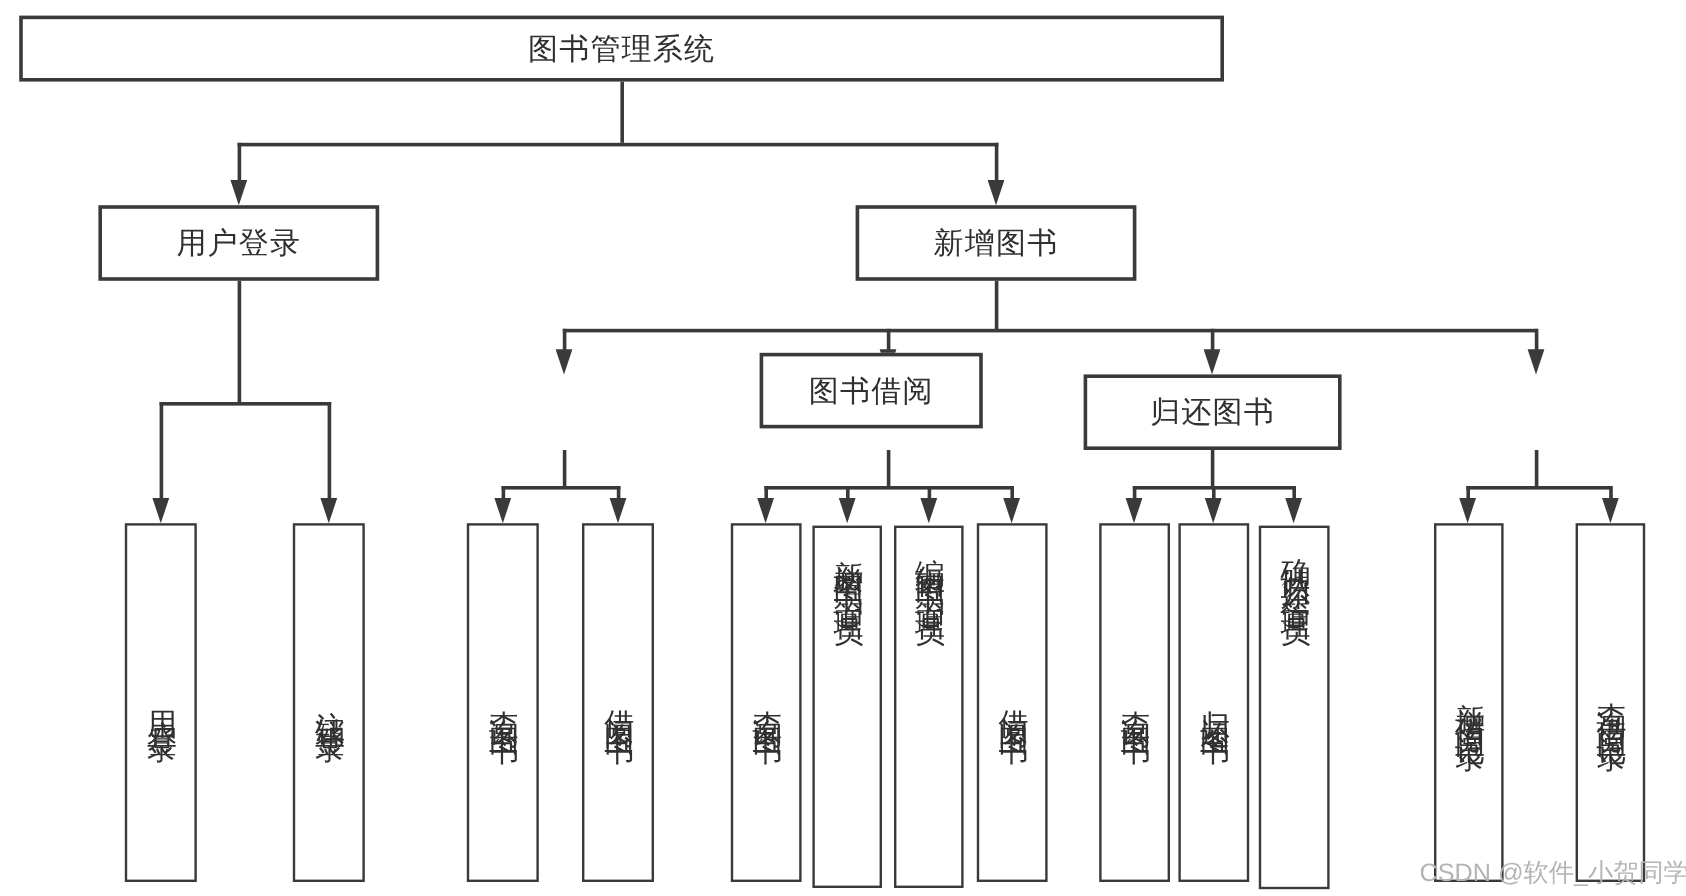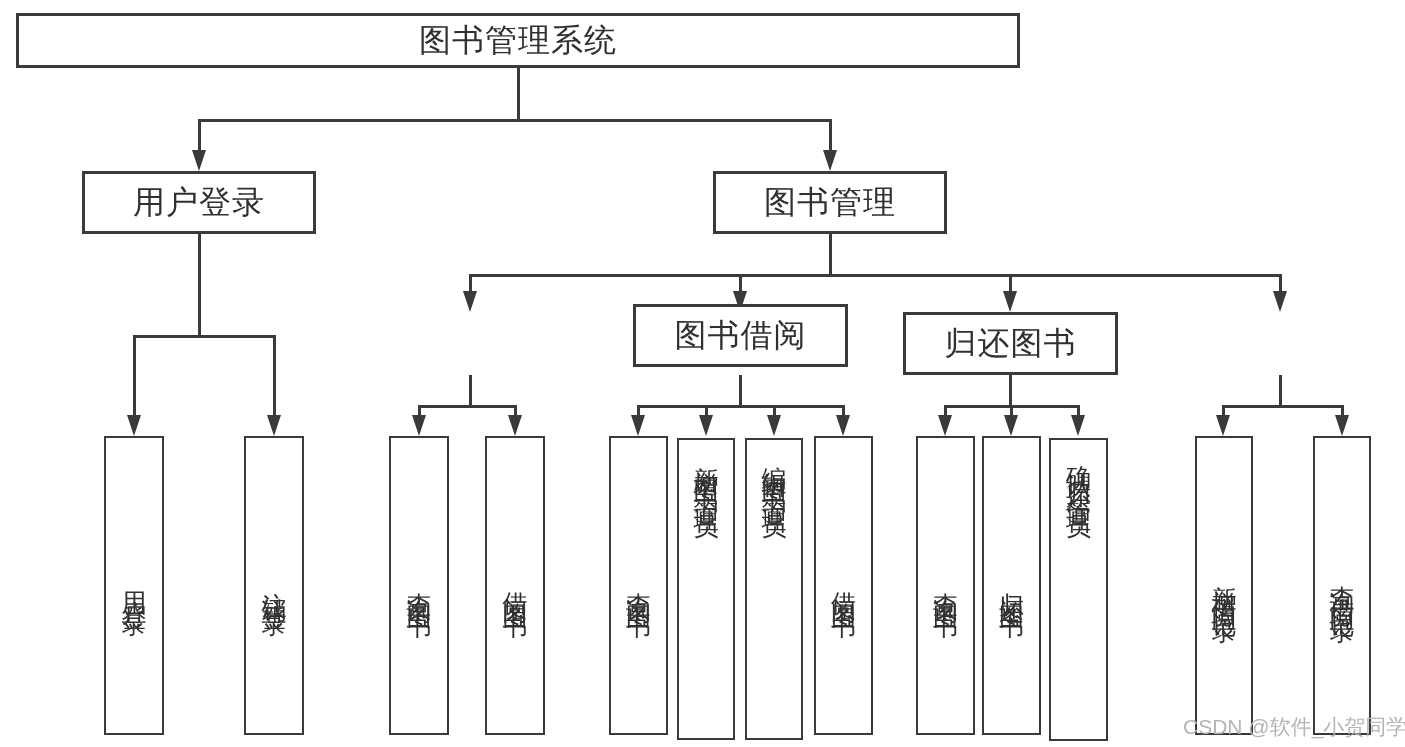--- a/index.html
+++ b/index.html
@@ -15,21 +15,21 @@
   .box {
     position: absolute;
     box-sizing: border-box;
     background: #ffffff;
     border: 3px solid #3a3a3a;
     display: flex;
     align-items: center;
     justify-content: center;
   }
   .box.h span {
-    font-size: 32px;
+    font-size: 25px;
     letter-spacing: 1px;
     white-space: nowrap;
   }
   .leaf { border-width: 2px; }
   .leaf span {
     writing-mode: vertical-rl;
     font-size: 25px;
     letter-spacing: 7px;
     line-height: 1;
     white-space: nowrap;
@@ -69,42 +69,42 @@
   <div class="hline" style="left:198px; top:119px; width:634px;"></div>
   <div class="vline" style="left:198px; top:119px; height:33px;"></div>
   <div class="arrow" style="left:192px; top:150px;"></div>
   <div class="vline" style="left:829px; top:119px; height:33px;"></div>
   <div class="arrow" style="left:823px; top:150px;"></div>
 
   <div class="box h" style="left:82px; top:171px; width:234px; height:63px;">
     <span>用户登录</span>
   </div>
   <div class="box h" style="left:713px; top:171px; width:234px; height:63px;">
-    <span>图书管理</span>
+    <span>新增图书</span>
   </div>
 
   <div class="vline" style="left:198px; top:234px; height:101px;"></div>
   <div class="hline" style="left:133px; top:335px; width:143px;"></div>
   <div class="vline" style="left:133px; top:335px; height:81px;"></div>
   <div class="arrow" style="left:127px; top:415px;"></div>
   <div class="vline" style="left:273px; top:335px; height:81px;"></div>
   <div class="arrow" style="left:267px; top:415px;"></div>
 
   <div class="vline" style="left:829px; top:234px; height:41px;"></div>
   <div class="hline" style="left:469px; top:274px; width:812px;"></div>
   <div class="vline" style="left:469px; top:274px; height:18px;"></div>
   <div class="arrow" style="left:463px; top:291px;"></div>
   <div class="vline" style="left:739px; top:274px; height:18px;"></div>
   <div class="arrow" style="left:733px; top:291px;"></div>
   <div class="vline" style="left:1009px; top:274px; height:18px;"></div>
   <div class="arrow" style="left:1003px; top:291px;"></div>
   <div class="vline" style="left:1279px; top:274px; height:18px;"></div>
   <div class="arrow" style="left:1273px; top:291px;"></div>
 
-  <div class="box h" style="left:633px; top:304px; width:215px; height:63px;">
+  <div class="box h" style="left:633px; top:294px; width:186px; height:63px;">
     <span>图书借阅</span>
   </div>
   <div class="box h" style="left:903px; top:312px; width:215px; height:63px;">
     <span>归还图书</span>
   </div>
 
   <div class="vline" style="left:469px; top:375px; height:31px;"></div>
   <div class="hline" style="left:418px; top:405px; width:99px;"></div>
   <div class="vline" style="left:418px; top:405px; height:12px;"></div>
   <div class="arrow" style="left:412px; top:415px;"></div>

